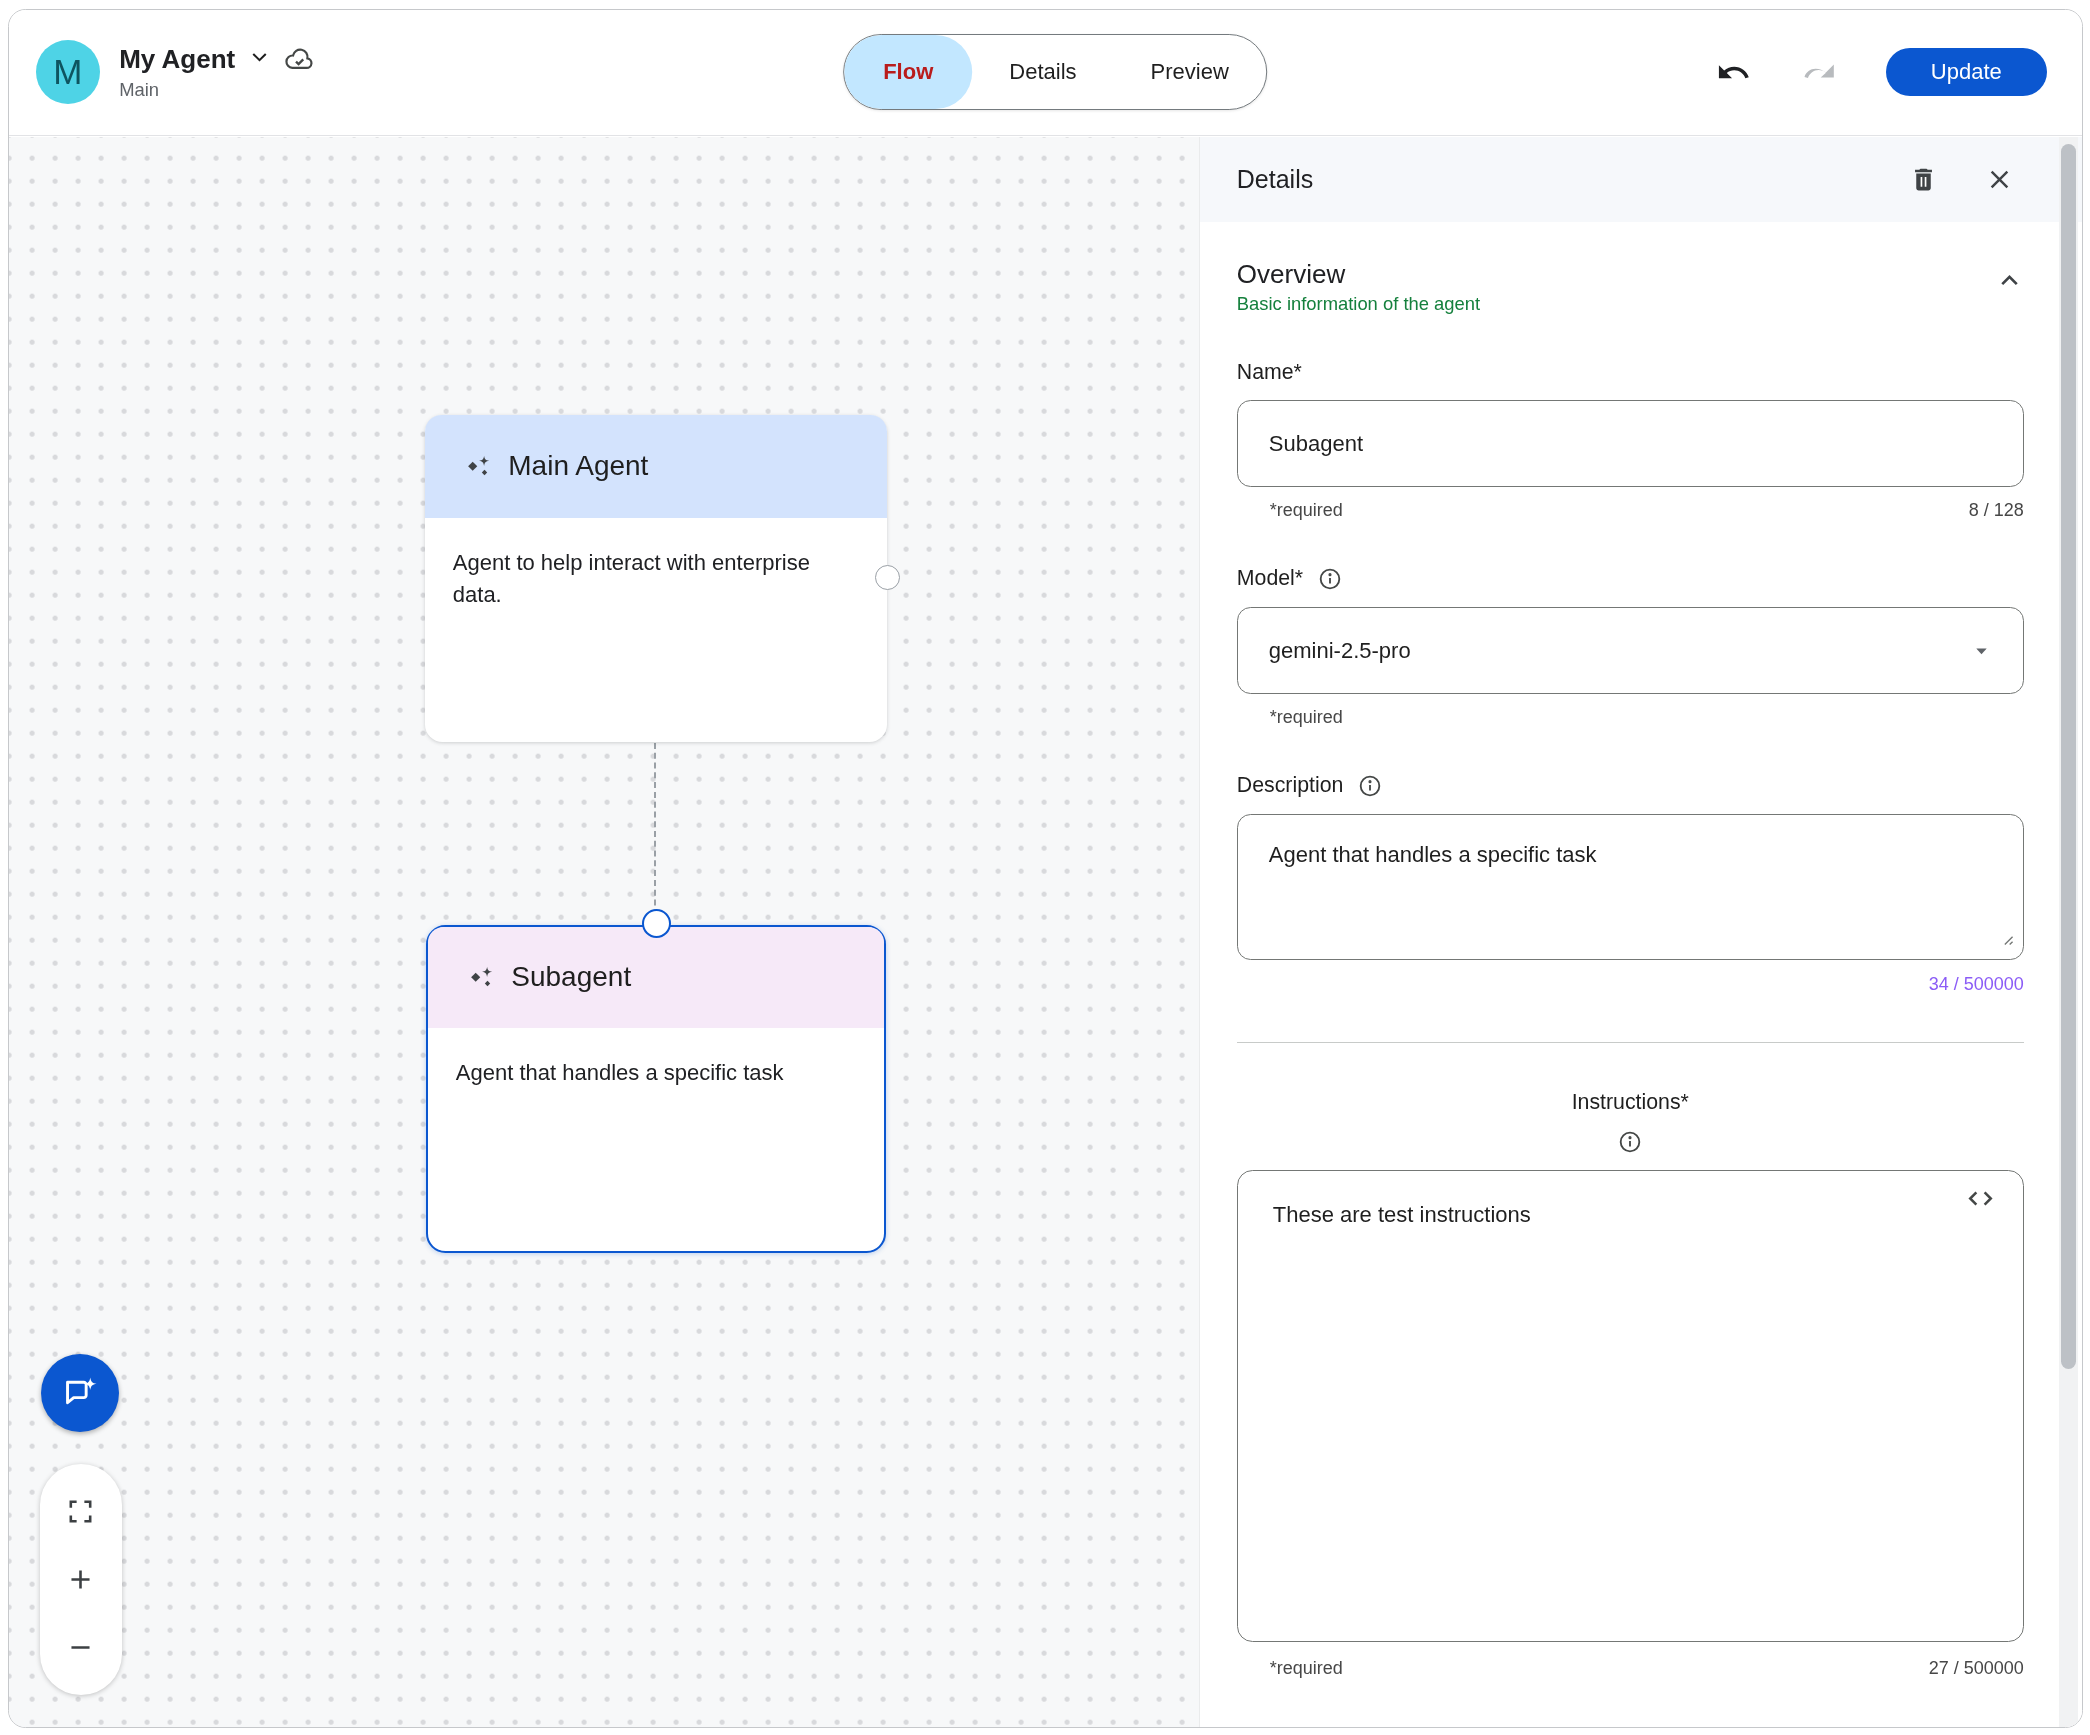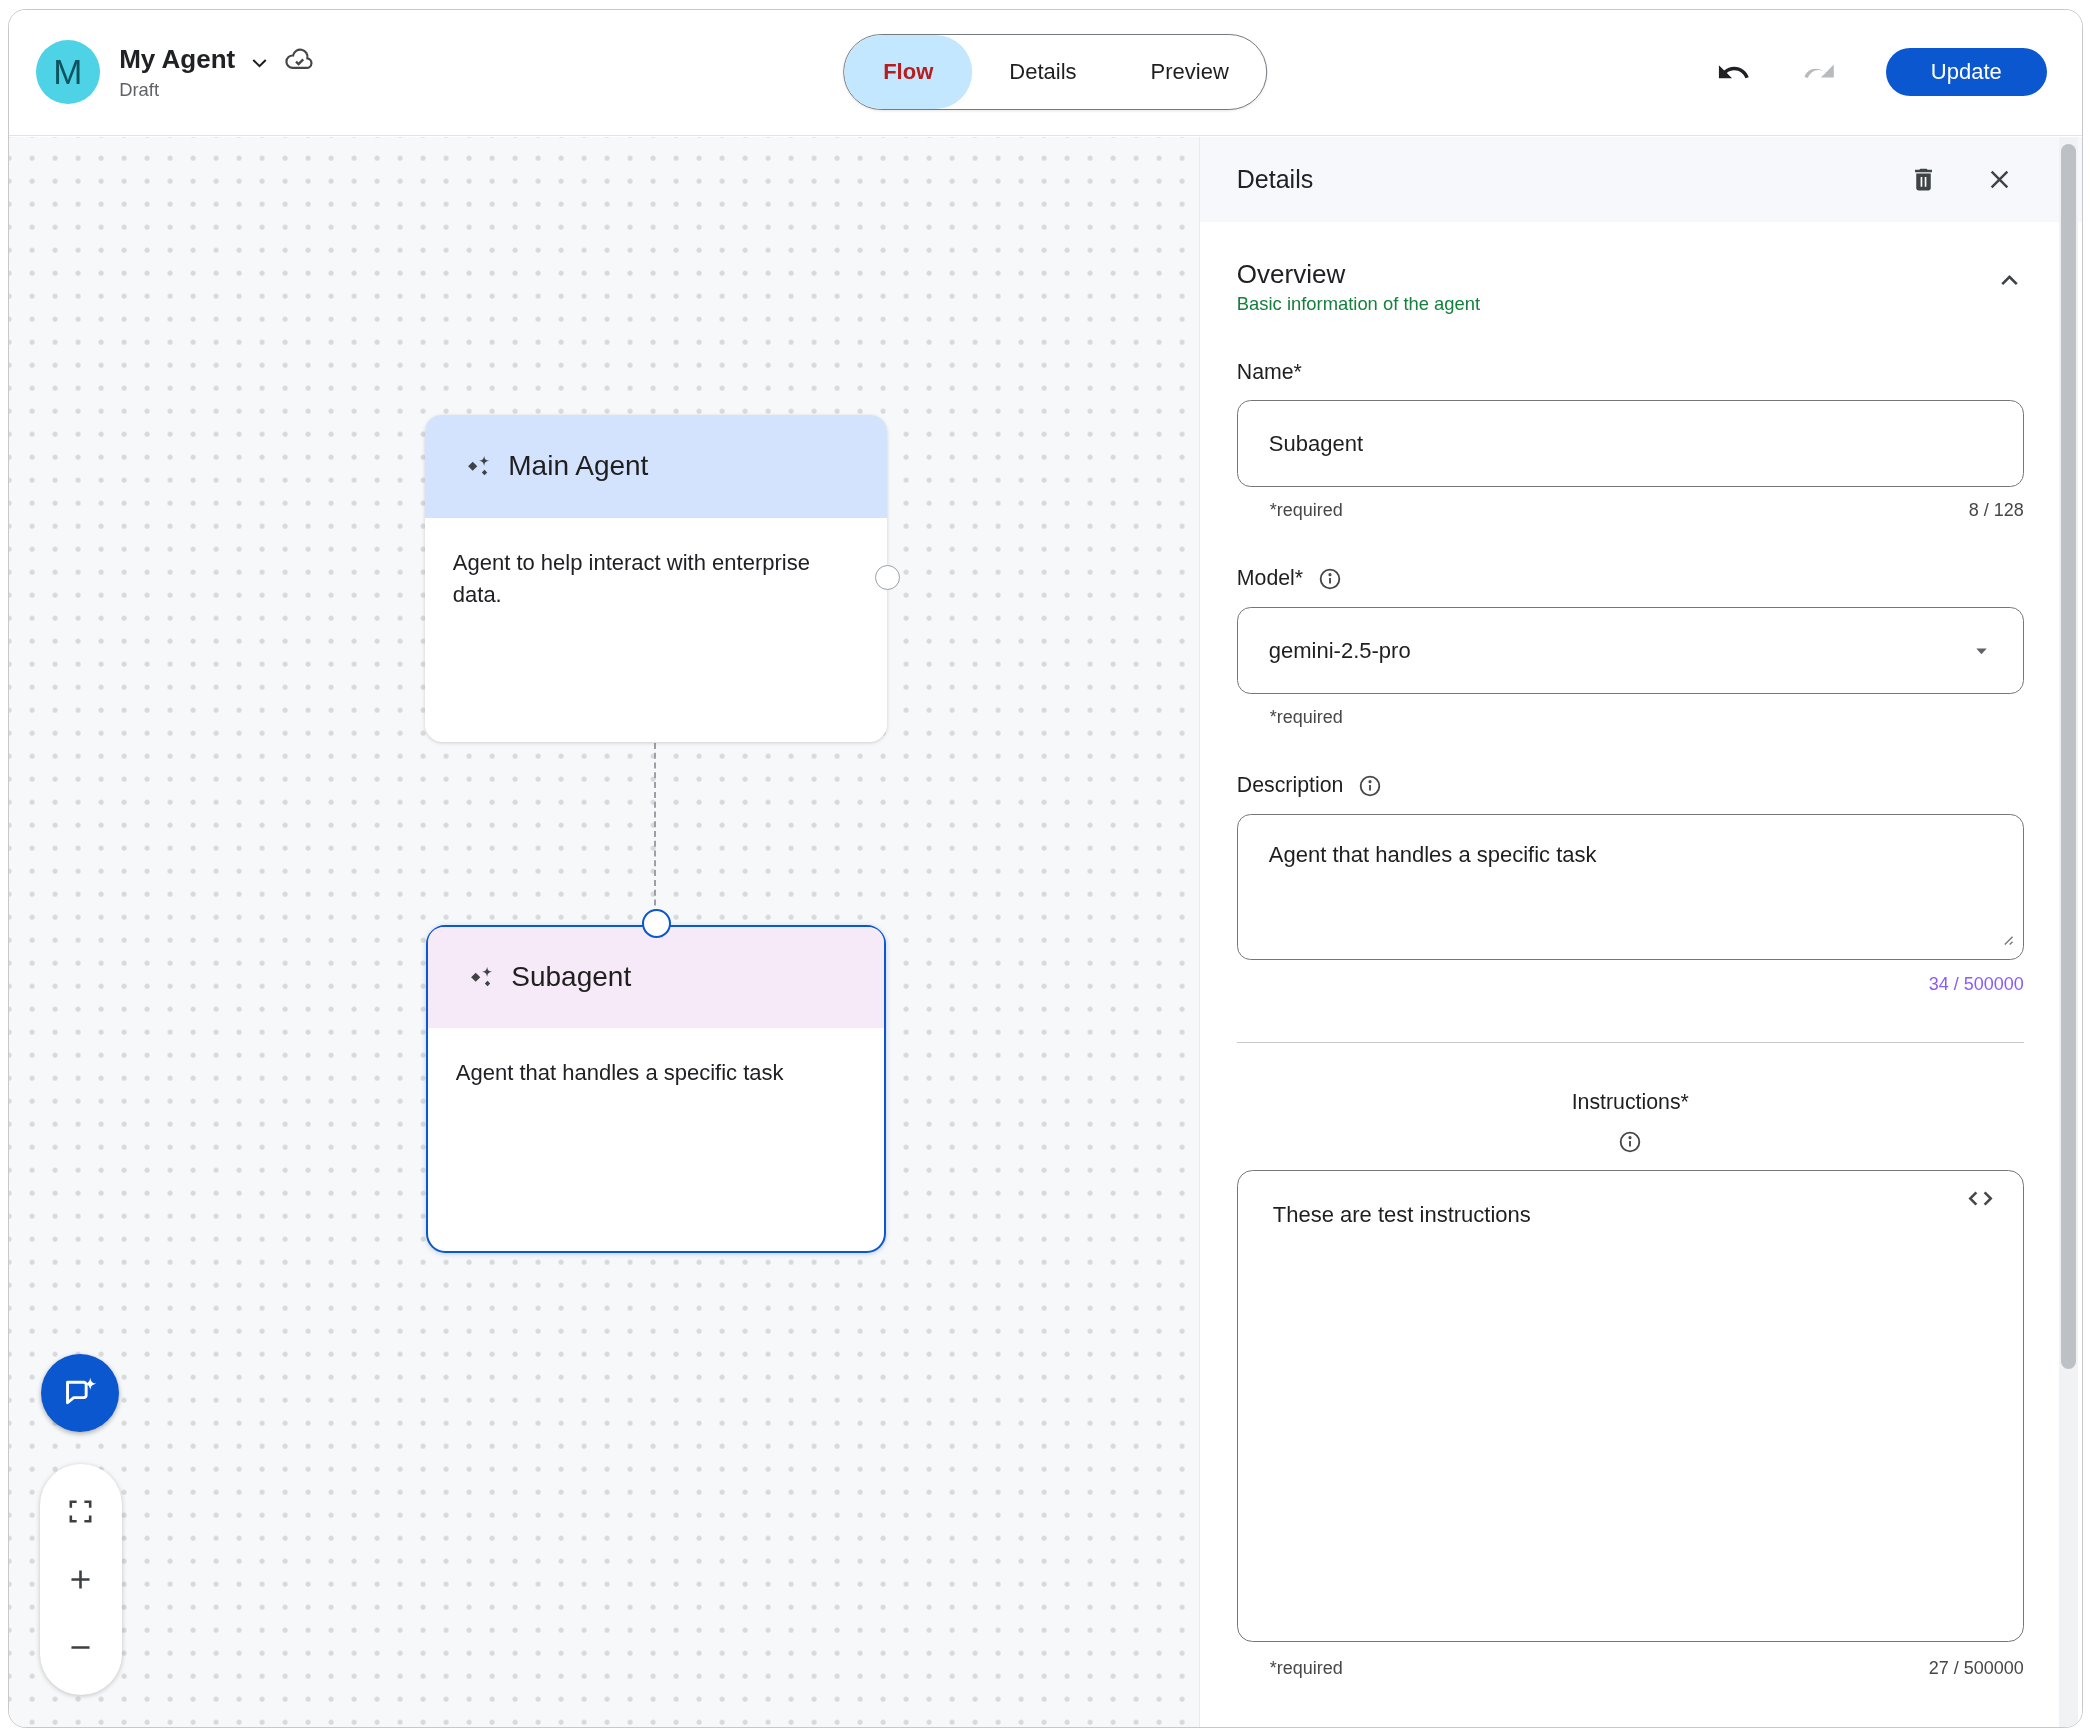--- a/index.html
+++ b/index.html
@@ -6,21 +6,21 @@
   html,body { width:2090px; height:1735px; background:#ffffff; font-family:"Liberation Sans", sans-serif; color:#1f1f1f; }
   .window { position:absolute; left:7.8px; top:8.7px; width:2075px; height:1719px; background:#fff;
             border:1.5px solid #c6c8cb; border-radius:17.5px; overflow:hidden; }
 
   
   .topbar { position:relative; height:126px; background:#fff; border-bottom:1px solid #e2e3e6;
             display:flex; align-items:center; padding-left:27px; }
   .avatar { width:64px; height:64px; border-radius:50%; background:#4ed3e6; color:#0e5460;
             display:flex; align-items:center; justify-content:center; font-size:35px; font-weight:500; }
   .title-block { margin-left:19.4px; }
-  .title-row { display:flex; align-items:flex-end; gap:12px; }
+  .title-row { display:flex; align-items:flex-start; gap:12px; }
   .app-title { font-size:26px; font-weight:600; color:#202124; }
   .subtitle { font-size:18.4px; color:#5f6368; margin-top:3.9px; }
   .icon { display:inline-flex; align-items:center; justify-content:center; color:#444746; }
   .tabs { position:absolute; left:50%; top:50%; transform:translate(-50%,-50%); margin-left:9.7px;
           height:76px; border:1.5px solid #747a7e; border-radius:38px; background:#fff;
           display:flex; align-items:stretch; overflow:hidden; box-shadow:0 1px 2.9px rgba(0,0,0,.10); }
   .tab { display:flex; align-items:center; justify-content:center; padding:0 37px; font-size:22px;
          color:#1f1f1f; cursor:pointer; }
   .tab.active { background:#c2e7ff; color:#b91c1c; font-weight:700; border-radius:38px; padding:0 39px; }
   .topbar-right { position:absolute; right:35px; top:50%; transform:translateY(-50%);
@@ -109,21 +109,21 @@
               <path d="M6 9.5 L12 15.5 L18 9.5"></path>
             </svg>
         </span>
         <span class="icon">
           <svg width="31" height="31" viewBox="0 0 24 24" fill="none" stroke="#444746" stroke-width="1.7">
             <path d="M6.4 18.5 h11.1 a3.7 3.7 0 0 0 .6 -7.36 A5.6 5.6 0 0 0 7 8.9 A4.3 4.3 0 0 0 6.4 18.5 Z"></path>
             <path d="M9.3 13.6 l2 2 l3.6 -3.7" stroke-width="1.8"></path>
           </svg>
         </span>
       </div>
-      <div class="subtitle">Draft</div>
+      <div class="subtitle">Main</div>
     </div>
 
     <nav class="tabs">
       <div class="tab active">Flow</div>
       <div class="tab">Details</div>
       <div class="tab">Preview</div>
     </nav>
 
     <div class="topbar-right">
       <button class="icon-btn">

